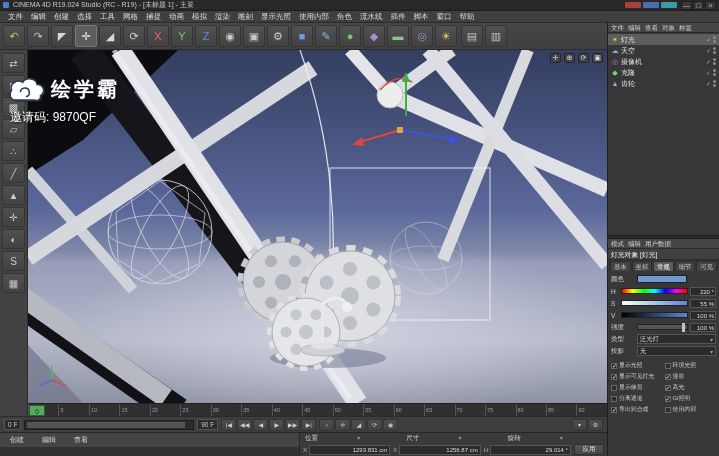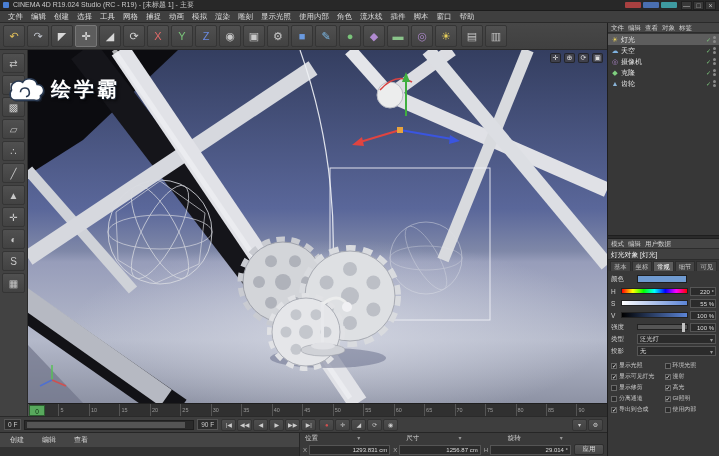--- a/index.html
+++ b/index.html
@@ -355,20 +355,21 @@
 
   <div class="watermark">
     <div class="brand-row">
       <svg width="40" height="30" viewBox="0 0 36 26">
         <path d="M9,23 C4,23 2,18 5,14 C3,8 10,4 15,7 C18,2 27,3 28,9 C34,9 36,16 31,19 C32,23 28,24 25,23 Z" transform="translate(1.5,1.5)" fill="#1c2533" opacity="0.55"></path>
         <path d="M9,23 C4,23 2,18 5,14 C3,8 10,4 15,7 C18,2 27,3 28,9 C34,9 36,16 31,19 C32,23 28,24 25,23 Z" fill="#ffffff" stroke="#2a3a52" stroke-width="1.4"></path>
         <path d="M13,16 a4,4 0 1 1 5,4" fill="none" stroke="#2a3a52" stroke-width="1.4"></path>
       </svg>
       <span class="brand-name">绘学霸</span>
     </div>
+    <div class="invite">邀请码: 9870QF</div>
   </div>
 
   <div class="timeline">
     <div style="display:flex;width:100%">
 
     <span class="tick">0</span>
         <span class="tick">5</span>
         <span class="tick">10</span>
         <span class="tick">15</span>
         <span class="tick">20</span>

